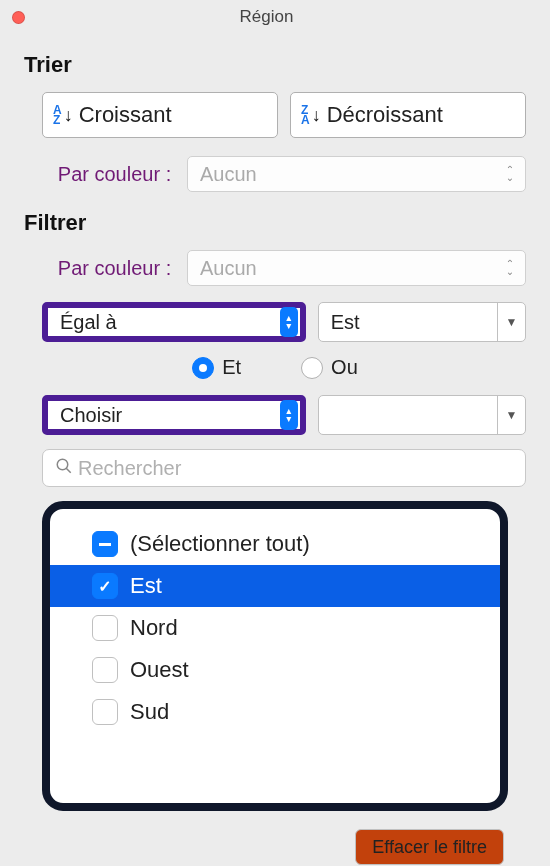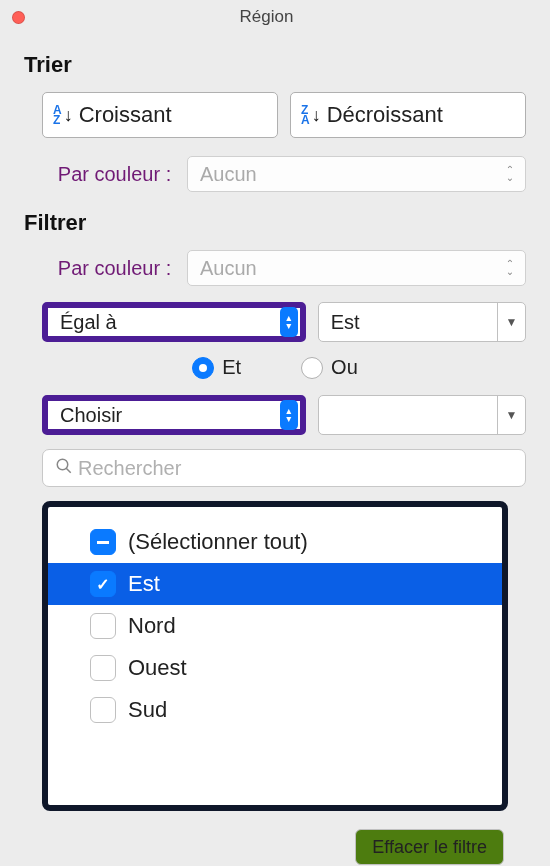--- a/index.html
+++ b/index.html
@@ -37,29 +37,29 @@
   .radio-circle { width:22px; height:22px; border-radius:50%; border:1px solid #b0b0b0; background:#fff; position:relative;}
   .radio-circle.checked { background:#0a7aff; border-color:#0a7aff;}
   .radio-circle.checked::after { content:''; position:absolute; width:8px; height:8px; background:#fff; border-radius:50%; top:50%; left:50%; transform:translate(-50%,-50%);}
 
   .search-row { padding-left: 18px; margin-bottom: 14px; }
   .search-box { height: 38px; border:1px solid #c8c8c8; border-radius: 7px; background:#fff; display:flex; align-items:center; padding: 0 12px; gap:5px;}
   .search-box input { border:none; outline:none; font-size:20px; flex:1; color:#222;}
   .search-box input::placeholder { color:#b0b0b0;}
   .search-glyph { color:#888; font-size:18px;}
 
-  .list-container { margin: 0 18px 0 18px; border: 6px solid #0f172a; border-radius: 8px; background:#fff; height: 310px; padding: 14px 0; }
+  .list-container { margin: 0 18px 0 18px; border: 8px solid #0f172a; border-radius: 21px; background:#fff; height: 310px; padding: 14px 0; }
   .list-item { display:flex; align-items:center; gap: 12px; padding: 6px 20px 6px 42px; font-size:22px; height: 42px;}
   .list-item.selected { background:#0a5fe6; color:#fff; }
   .checkbox { width:26px; height:26px; border-radius:6px; border:1px solid #c0c0c0; background:#fff; display:flex; align-items:center; justify-content:center; flex-shrink:0;}
   .checkbox.blue { background:#0a7aff; border-color:#0a7aff; color:#fff; font-size:16px; font-weight:700;}
   .checkbox.indeterm::after { content:''; width:12px; height:3px; background:#fff; display:block;}
 
   .footer { display:flex; justify-content:flex-end; padding: 18px 22px 0 0;}
-  .footer-btn { height: 36px; padding: 0 16px; border-radius:6px; background:#4d7c0f; border:1px solid #c0c0c0; font-size:18px; display:flex; align-items:center; cursor:pointer;}
+  .footer-btn { height: 36px; padding: 0 16px; border-radius:6px; background:#c2410c; border:1px solid #c0c0c0; font-size:18px; display:flex; align-items:center; cursor:pointer;}
 </style>
 </head>
 <body>
 
 <div class="titlebar">
   <div class="traffic-close"></div>
   <div class="titlebar-title">Région</div>
 </div>
 
 <div class="content">

